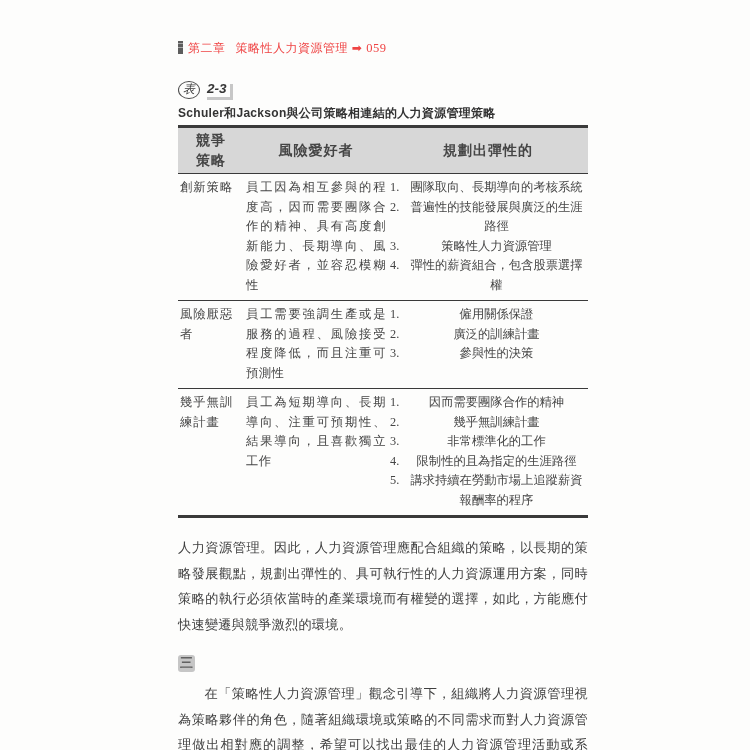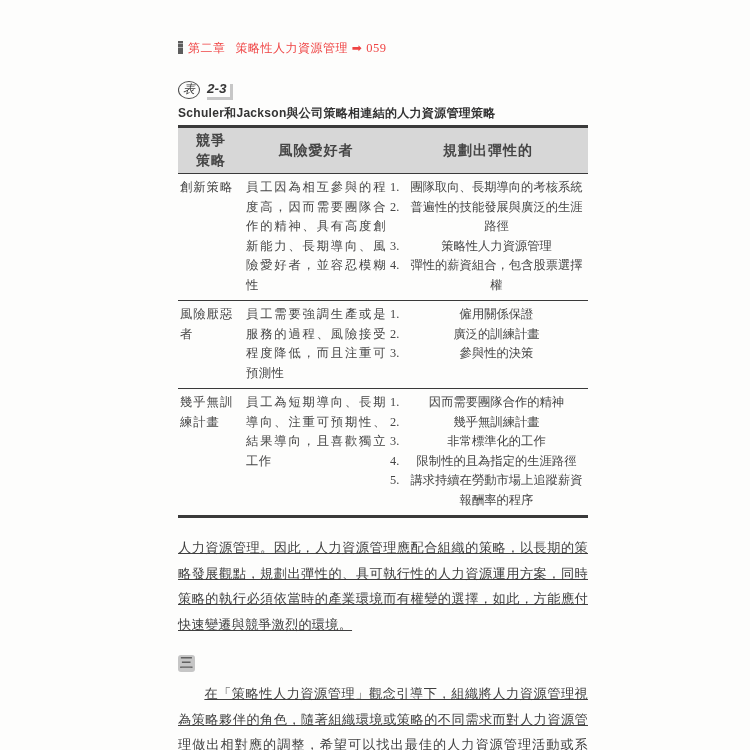--- a/index.html
+++ b/index.html
@@ -120,21 +120,20 @@
   }
   
   .body-para{
     margin:17px 0 0 0;
     font-size:13.2px;
     line-height:25.5px;
     text-align:justify;
     text-justify:inter-ideograph;
     color:#3f3f3f;
     letter-spacing:.2px;
-    text-decoration:underline;
   }
   .body-para.indent{text-indent:2em;margin-top:7px;}
   
   .section-heading{
     margin-top:15px;
     font-family:"Liberation Sans","DejaVu Sans",sans-serif;
     font-weight:bold;
     font-size:14.5px;
     color:#2f2f2f;
     display:flex;

